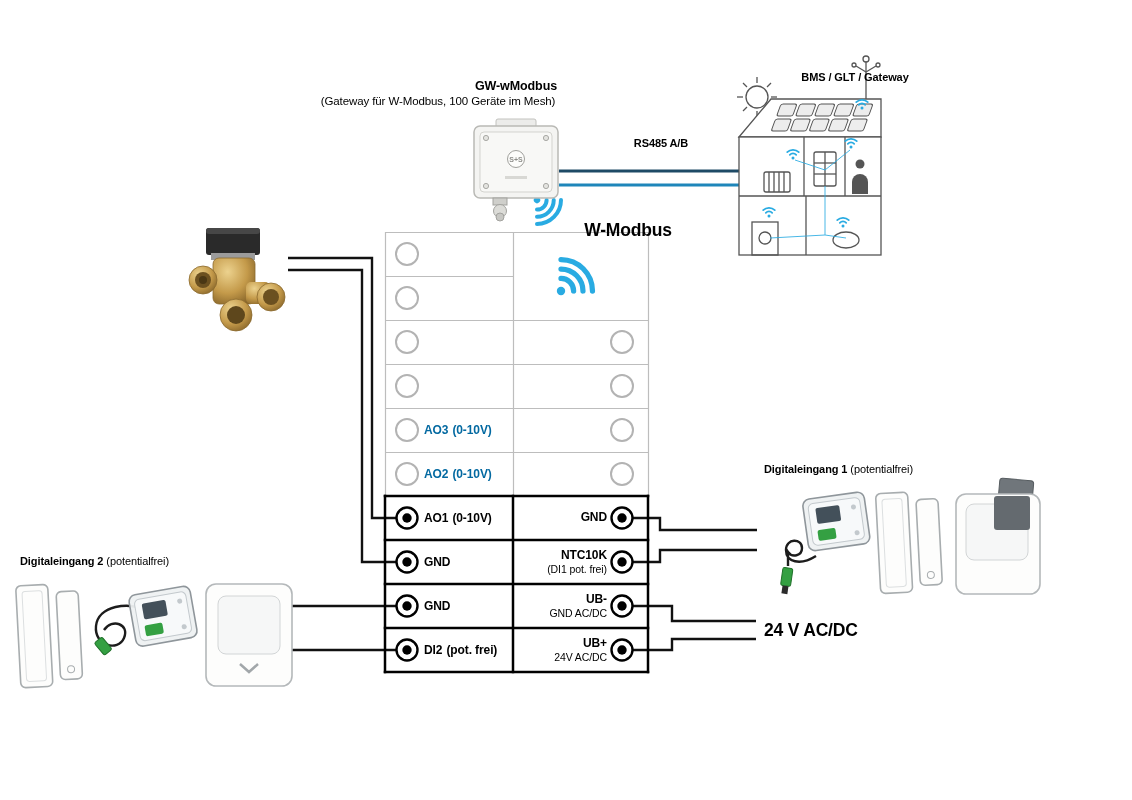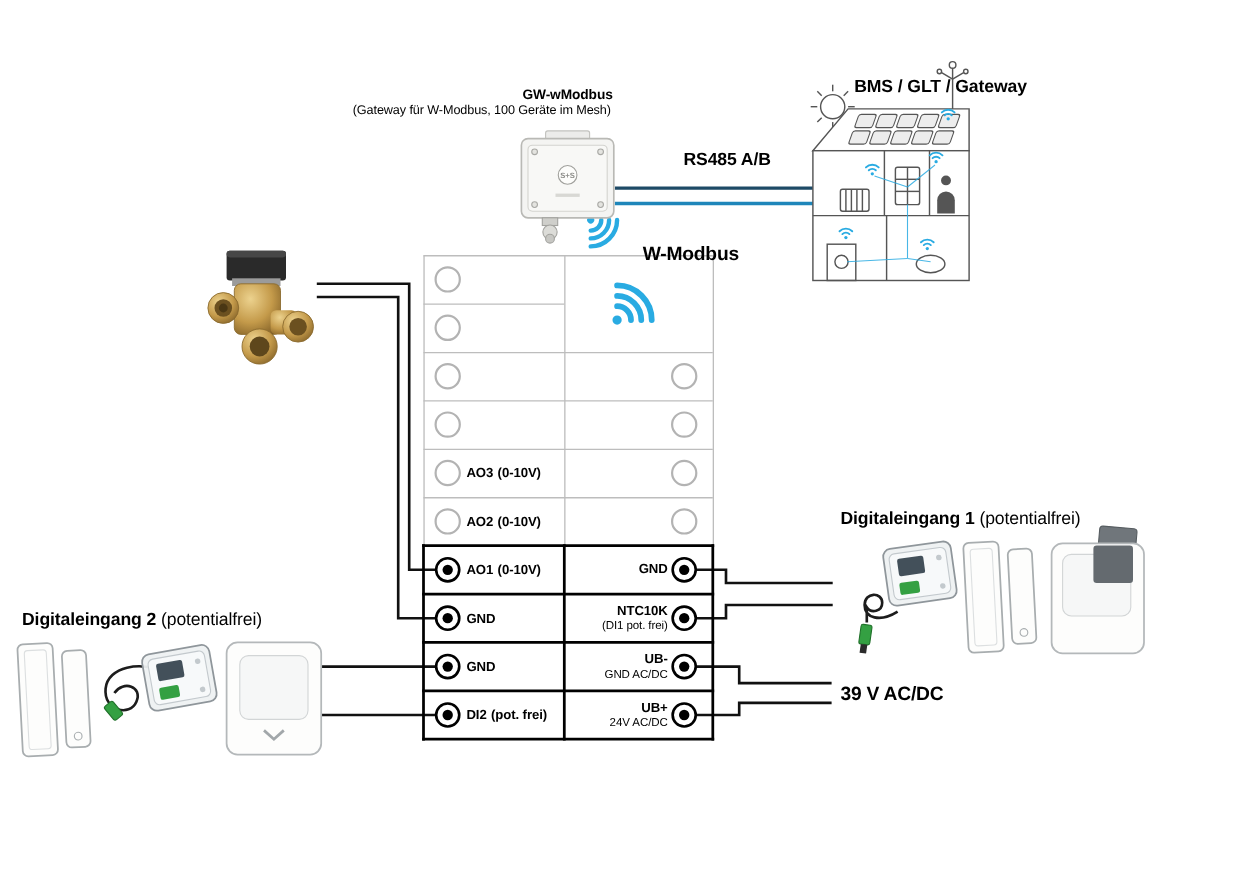--- a/index.html
+++ b/index.html
@@ -1,32 +1,32 @@
 <!DOCTYPE html>
 <html><head>
 <meta charset="utf-8">
 <style>
   *{margin:0;padding:0;box-sizing:border-box}
   html,body{background:#fff}
   .canvas{position:relative;width:1132px;height:800px;background:#fff;overflow:hidden;
           font-family:"Liberation Sans",sans-serif;color:#000}
   svg.layer{position:absolute;left:0;top:0}
-  .lbl{position:absolute;white-space:nowrap;font-size:16px;letter-spacing:-0.1px}
+  .lbl{position:absolute;white-space:nowrap;font-size:11px;letter-spacing:-0.1px}
   .b{font-weight:700}
   .center{transform:translateX(-50%)}
   .big{font-size:17.5px;font-weight:700;letter-spacing:-0.2px}
   #terminal-rows{position:absolute;left:385px;top:232px;width:263px;height:440px}
   .trow{position:absolute;height:44px;display:flex;align-items:center;font-size:12px;letter-spacing:-0.1px}
   .trow b{font-weight:700}
   .trow.left{left:39px}
   .trow.left .sub{margin-left:4px;font-weight:700}
   .trow.right{right:41px;flex-direction:column;align-items:flex-end;justify-content:center;
               text-align:right;line-height:1.15}
   .trow.right .sub{font-weight:400;font-size:10.5px}
-  .trow.inactive{color:#000000}
+  .trow.inactive{color:#0369a1}
 </style>
 </head>
 <body>
 
 <div class="canvas">
 
   <svg class="layer" width="1132" height="800" viewBox="0 0 1132 800">
     <defs>
       <radialGradient id="brassG" cx="35%" cy="30%" r="85%">
         <stop offset="0" stop-color="#ecd28e"></stop>
@@ -314,21 +314,21 @@
   <div class="lbl" style="left:20px;top:555px">
     <span class="b">Digitaleingang 2</span>
     <span>(potentialfrei)</span>
   </div>
 
   <div class="lbl" style="left:764px;top:463px">
     <span class="b">Digitaleingang 1</span>
     <span>(potentialfrei)</span>
   </div>
 
-  <div class="lbl big" style="left:764px;top:620px">39 V AC/DC</div>
+  <div class="lbl big" style="left:764px;top:620px">24 V AC/DC</div>
 
   <div id="terminal-rows">
       <div class="trow left inactive" style="top: 176px;">
         <b>AO3</b>
         <span class="sub">(0-10V)</span>
       </div>
       <div class="trow left inactive" style="top: 220px;">
         <b>AO2</b>
         <span class="sub">(0-10V)</span>
       </div>

